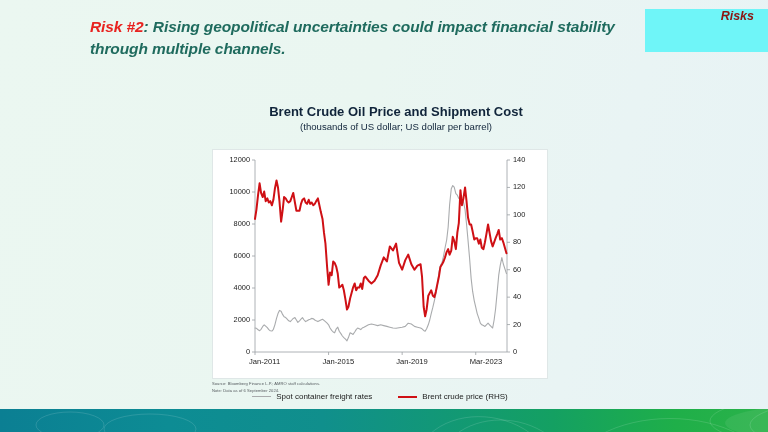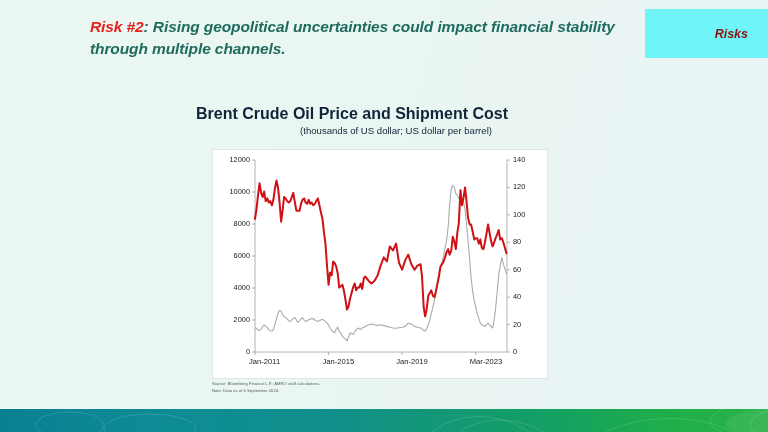--- a/index.html
+++ b/index.html
@@ -40,46 +40,46 @@
     font-weight: 700;
     font-style: italic;
   }
 
   
   .risks-badge {
     position: absolute;
     left: 645px;
     top: 9px;
     width: 123px;
-    height: 49px;
+    height: 43px;
     background: #6ff5f8;
     display: flex;
-    align-items: center;
+    align-items: flex-start;
     justify-content: flex-end;
     box-sizing: border-box;
-    padding-right: 20px;
+    padding-right: 14px;
   }
   .risks-badge-label {
     color: #8c1512;
     font-size: 12.5px;
     font-weight: 700;
     font-style: italic;
   }
 
   
   .chart-block {
     position: absolute;
     left: 196px;
     top: 104px;
     width: 400px;
     height: 296px;
   }
   .chart-title {
-    text-align: left;
-    font-size: 16px;
+    text-align: center;
+    font-size: 13px;
     font-weight: 700;
     color: #10243a;
     line-height: 1.25;
   }
   .chart-subtitle {
     text-align: center;
     font-size: 9.6px;
     font-weight: 400;
     color: #10243a;
     line-height: 1.3;
@@ -241,20 +241,30 @@
           <div class="axis-label right" style="left: 300px; top: 60.8571px;">100</div>
           <div class="axis-label right" style="left: 300px; top: 33.4286px;">120</div>
           <div class="axis-label right" style="left: 300px; top: 6px;">140</div>
           <div class="xaxis-label" style="left: 42px; transform: translateX(-6px); top: 208px;">Jan-2011</div>
           <div class="xaxis-label" style="left: 115.577px; transform: translateX(-6px); top: 208px;">Jan-2015</div>
           <div class="xaxis-label" style="left: 189.153px; transform: translateX(-6px); top: 208px;">Jan-2019</div>
           <div class="xaxis-label" style="left: 262.73px; transform: translateX(-6px); top: 208px;">Mar-2023</div>
         </div>
     </div>
 
+    <div class="legend">
+      <div class="legend-item">
+        <span class="legend-swatch grey"></span>
+        <span class="legend-text">Spot container freight rates</span>
+      </div>
+      <div class="legend-item">
+        <span class="legend-swatch red"></span>
+        <span class="legend-text">Brent crude price (RHS)</span>
+      </div>
+    </div>
   </div>
 
   <div class="source-note">
     <div>Source: Bloomberg Finance L.P.; AMRO staff calculations.</div>
     <div>Note: Data as of 6 September 2024.</div>
   </div>
 
   <div class="footer-bar">
     <svg width="768" height="23" viewBox="0 0 768 23">
       <g fill="none" stroke="#ffffff" stroke-opacity="0.13" stroke-width="1">

